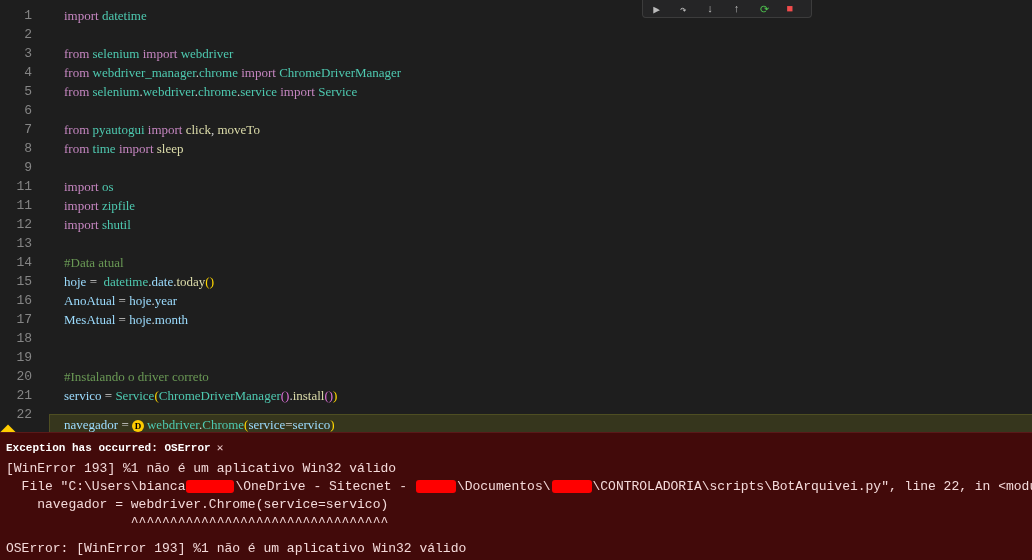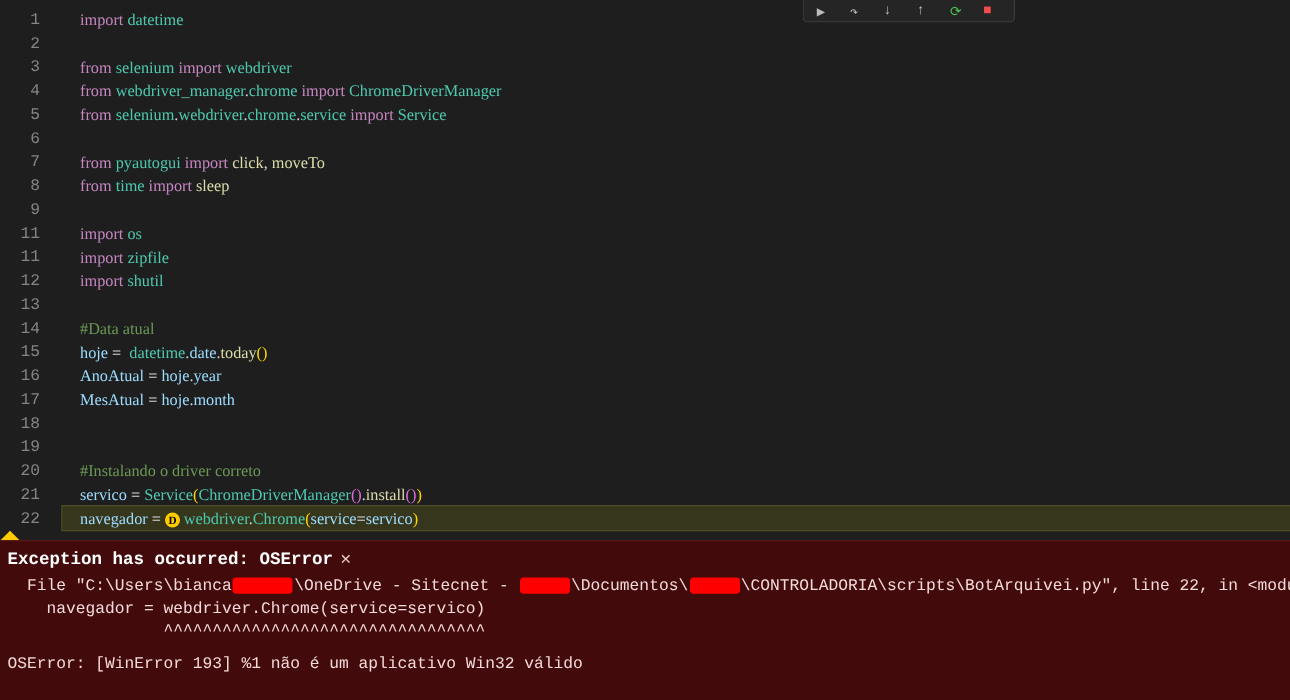--- a/index.html
+++ b/index.html
@@ -40,20 +40,21 @@
     position: relative;
   }
   .code-line {
     height: 19px;
     padding-left: 14px;
     font-family: Liberation Serif, serif;
   }
   .hl-line {
     background: rgba(99,99,30,0.35);
     outline: 1px solid rgba(150,150,40,0.4);
+    margin-top: 10px;
   }
   .bp-marker {
     position: absolute;
     left: 2px;
     width: 12px;
     height: 12px;
     background: #ffcc00;
     transform: rotate(45deg);
     margin-top: 3px;
   }
@@ -74,21 +75,21 @@
     bottom: 0;
     background: #420a0a;
     color: #f4dada;
     font-size: 13px;
     line-height: 18px;
     padding: 6px 6px 6px 6px;
     border-top: 1px solid #5a1919;
   }
   .err-title {
     font-weight: bold;
-    font-size: 14px;
+    font-size: 11px;
     color: #ffffff;
     margin-bottom: 3px;
   }
   .err-title .close {
     margin-left: 6px;
     font-weight: normal;
     color: #eccaca;
     cursor: pointer;
   }
   .err-line { white-space: pre; }
@@ -193,18 +194,19 @@
       <div class="line-num">21</div>
       <div class="line-num" style="position: relative; text-align: right;">22<div class="bp-marker"></div></div>
     </div>
   <div class="code" id="code"><div class="code-line"><span class="kw">import</span> <span class="mod">datetime</span></div><div class="code-line"></div><div class="code-line"><span class="kw">from</span> <span class="mod">selenium</span> <span class="kw">import</span> <span class="mod">webdriver</span></div><div class="code-line"><span class="kw">from</span> <span class="mod">webdriver_manager</span><span class="op">.</span><span class="mod">chrome</span> <span class="kw">import</span> <span class="mod">ChromeDriverManager</span></div><div class="code-line"><span class="kw">from</span> <span class="mod">selenium</span><span class="op">.</span><span class="mod">webdriver</span><span class="op">.</span><span class="mod">chrome</span><span class="op">.</span><span class="mod">service</span> <span class="kw">import</span> <span class="mod">Service</span></div><div class="code-line"></div><div class="code-line"><span class="kw">from</span> <span class="mod">pyautogui</span> <span class="kw">import</span> <span class="fn">click</span><span class="op">,</span> <span class="fn">moveTo</span></div><div class="code-line"><span class="kw">from</span> <span class="mod">time</span> <span class="kw">import</span> <span class="fn">sleep</span></div><div class="code-line"></div><div class="code-line"><span class="kw">import</span> <span class="mod">os</span></div><div class="code-line"><span class="kw">import</span> <span class="mod">zipfile</span></div><div class="code-line"><span class="kw">import</span> <span class="mod">shutil</span></div><div class="code-line"></div><div class="code-line"><span class="cm">#Data atual</span></div><div class="code-line"><span class="var">hoje</span> <span class="op">=</span>  <span class="mod">datetime</span><span class="op">.</span><span class="var">date</span><span class="op">.</span><span class="fn">today</span><span class="br">()</span></div><div class="code-line"><span class="var">AnoAtual</span> <span class="op">=</span> <span class="var">hoje</span><span class="op">.</span><span class="var">year</span></div><div class="code-line"><span class="var">MesAtual</span> <span class="op">=</span> <span class="var">hoje</span><span class="op">.</span><span class="var">month</span></div><div class="code-line"></div><div class="code-line"></div><div class="code-line"><span class="cm">#Instalando o driver correto</span></div><div class="code-line"><span class="var">servico</span> <span class="op">=</span> <span class="mod">Service</span><span class="br">(</span><span class="mod">ChromeDriverManager</span><span class="br2">()</span><span class="op">.</span><span class="fn">install</span><span class="br2">()</span><span class="br">)</span></div><div class="code-line hl-line"><span class="var">navegador</span> <span class="op">=</span> <span class="inline-dbg-circle">D</span><span class="mod">webdriver</span><span class="op">.</span><span class="mod">Chrome</span><span class="br">(</span><span class="nm">service</span><span class="op">=</span><span class="var">servico</span><span class="br">)</span></div></div>
 </div>
 
 <div class="err-panel">
   <div class="err-title">
     <span>Exception has occurred: </span><span>OSError</span><span class="close">✕</span>
   </div>
+  <div class="err-line">[WinError 193] %1 não é um aplicativo Win32 válido</div>
   <div class="err-line"><span>  File "</span><span class="u"><span>C:\Users\bianca</span><span class="redact1"></span><span>\OneDrive - Sitecnet - </span><span class="redact2"></span><span>\Documentos\</span><span class="redact3"></span><span>\CONTROLADORIA\scripts\BotArquivei.py</span></span><span>", line 22, in &lt;module&gt;</span></div>
   <div class="err-line">    navegador = webdriver.Chrome(service=servico)</div>
   <div class="err-line">                ^^^^^^^^^^^^^^^^^^^^^^^^^^^^^^^^^</div>
   <div class="err-line" style="height:8px"></div>
   <div class="err-line">OSError: [WinError 193] %1 não é um aplicativo Win32 válido</div>
 </div>
 
 </body></html>

